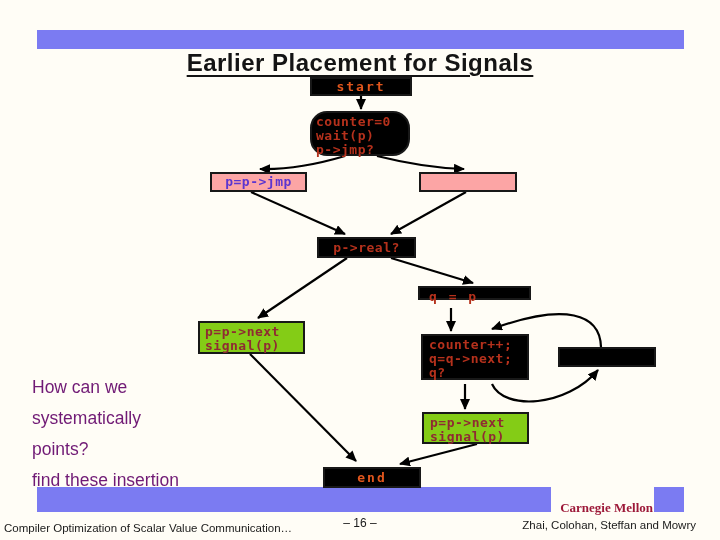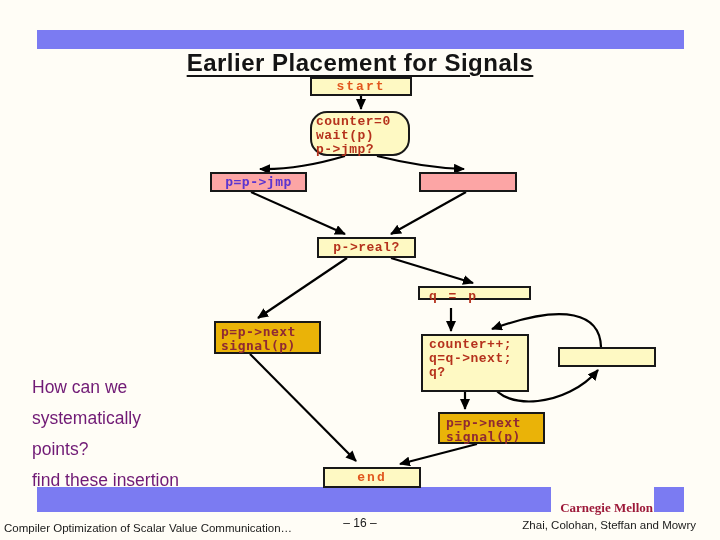--- a/index.html
+++ b/index.html
@@ -12,37 +12,37 @@
   #bottom-bar{left:37px;top:487px;width:514px;height:25px;}
   #bottom-bar-right{left:654px;top:487px;width:30px;height:25px;}
 
   #title{position:absolute;left:0;top:49px;width:720px;text-align:center;
          font-weight:bold;font-size:24px;color:#141414;letter-spacing:0.5px;}
   #title span{text-decoration:underline;text-decoration-thickness:2px;text-underline-offset:4px;}
 
   .node{position:absolute;box-sizing:border-box;border:2px solid #181818;
         font-family:"DejaVu Sans Mono", monospace;font-weight:bold;
         font-size:13px;line-height:14px;letter-spacing:0.5px;z-index:2;}
-  .gold{background:#fef9c3;font-family:Liberation Mono, monospace;}
+  .gold{background:#000000;}
   .orange{background:#fca5a5;}
-  .purple{background:#eab308;margin-left:16px;}
+  .purple{background:#84cc16;}
   .t-red{color:#b5311c;}
   .t-orangered{color:#e1561d;}
   .t-violet{color:#5b35d0;}
   .t-maroon{color:#8f2a33;}
   .center{display:flex;align-items:center;justify-content:center;}
 
   #node-start{left:310px;top:77px;width:102px;height:19px;letter-spacing:2px;}
   #node-init{left:310px;top:111px;width:100px;height:45px;padding:2px 0 0 4px;border-radius:17px;}
   #node-jmp{left:210px;top:172px;width:97px;height:20px;}
   #node-branch-empty{left:419px;top:172px;width:98px;height:20px;}
   #node-real{left:317px;top:237px;width:99px;height:21px;}
   #node-qp{left:418px;top:286px;width:113px;height:14px;padding:2px 0 0 9px;letter-spacing:2px;}
   #node-signal-left{left:198px;top:321px;width:107px;height:33px;padding:2px 0 0 5px;}
-  #node-loop{left:421px;top:334px;width:108px;height:58px;padding:2px 0 0 6px;}
+  #node-loop{left:421px;top:334px;width:108px;height:46px;padding:2px 0 0 6px;}
   #node-loop-empty{left:558px;top:347px;width:98px;height:20px;}
   #node-signal-right{left:422px;top:412px;width:107px;height:32px;padding:2px 0 0 6px;}
   #node-end{left:323px;top:467px;width:98px;height:21px;letter-spacing:2px;}
 
   #arrows{position:absolute;left:0;top:0;width:720px;height:540px;z-index:1;}
 
   #question{position:absolute;left:32px;top:372px;font-size:17.5px;line-height:31px;
             color:#701a75;z-index:3;}
 
   #brand{position:absolute;left:553px;top:490px;width:100px;text-align:right;

